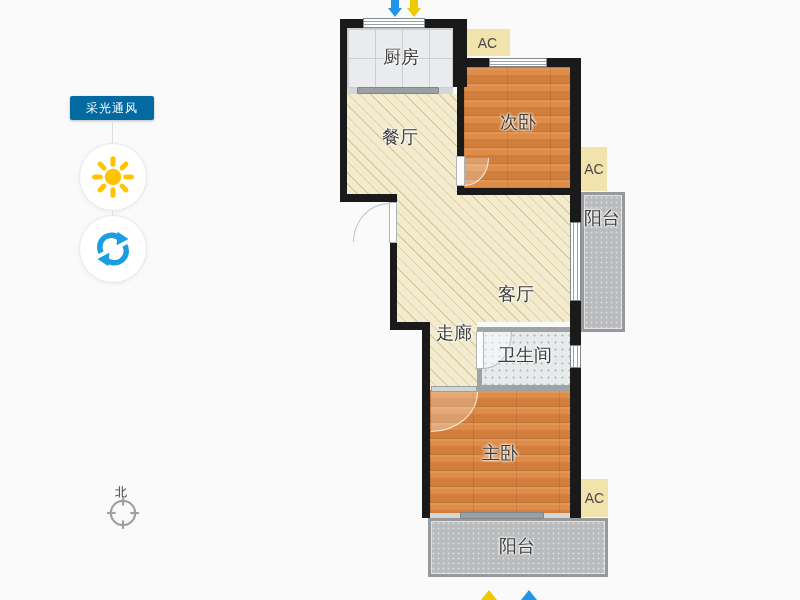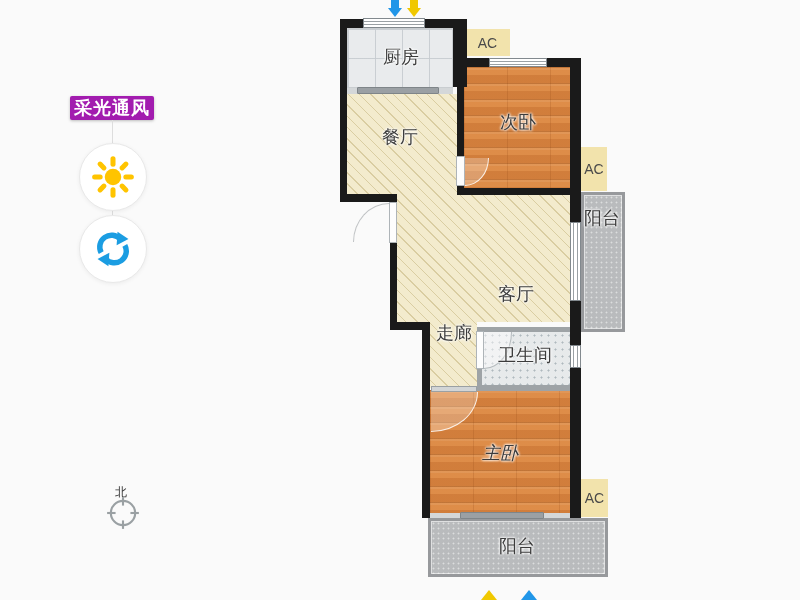--- a/index.html
+++ b/index.html
@@ -1,22 +1,22 @@
 <!DOCTYPE html>
 <html><head>
 <meta charset="utf-8">
 <style>
   html,body{margin:0;padding:0;}
   .stage{position:relative;width:800px;height:600px;background:#fafafa;overflow:hidden;
          font-family:"Liberation Sans","DejaVu Sans",sans-serif;}
   .abs{position:absolute;box-sizing:border-box;}
 
   
-  .panel-label{left:70px;top:96px;width:84px;height:24px;background:#a21caf;color:#fff;
-    font-size:18px;font-weight:bold;letter-spacing:1px;display:flex;align-items:center;
+  .panel-label{left:70px;top:96px;width:84px;height:24px;background:#0369a1;color:#fff;
+    font-size:12px;font-weight:normal;letter-spacing:1px;display:flex;align-items:center;
     justify-content:center;border-radius:2px;box-shadow:0 1px 3px rgba(0,0,0,.25);}
   .connector{background:#ddd;width:1px;}
   .tool-btn{border-radius:50%;background:#fff;border:1px solid #e9e9e9;
     box-shadow:0 1px 4px rgba(0,0,0,.06);display:flex;align-items:center;justify-content:center;
     padding:0;cursor:pointer;}
   .north-label{color:#333;font-size:12px;text-align:center;}
 
   
   .hatch{background-color:#f3ebcd;
     background-image:repeating-linear-gradient(45deg,rgba(176,156,90,.38) 0 1px,transparent 1px 8px);}
@@ -181,16 +181,16 @@
   <div class="abs" style="left:431px;top:386px;width:46px;height:6px;background:#d2d5d6;border:1px solid #9aa0a3;"></div>
   <div class="abs arc-br arc-wood" style="left:431px;top:392px;width:47px;height:40px;"></div>
 
   <div class="abs rlabel" style="left:401px;top:57px;">厨房</div>
   <div class="abs rlabel" style="left:400px;top:137px;">餐厅</div>
   <div class="abs rlabel" style="left:518px;top:122px;">次卧</div>
   <div class="abs rlabel" style="left:516px;top:258px;margin-top:36px;">客厅</div>
   <div class="abs rlabel" style="left:602px;top:218px;">阳台</div>
   <div class="abs rlabel small" style="left:454px;top:333px;">走廊</div>
   <div class="abs rlabel" style="left:525px;top:355px;">卫生间</div>
-  <div class="abs rlabel" style="left:500px;top:453px;font-style:italic;">主卧</div>
+  <div class="abs rlabel" style="left:500px;top:453px;">主卧</div>
   <div class="abs rlabel" style="left:517px;top:546px;">阳台</div>
 
 </div>
 
 </body></html>

